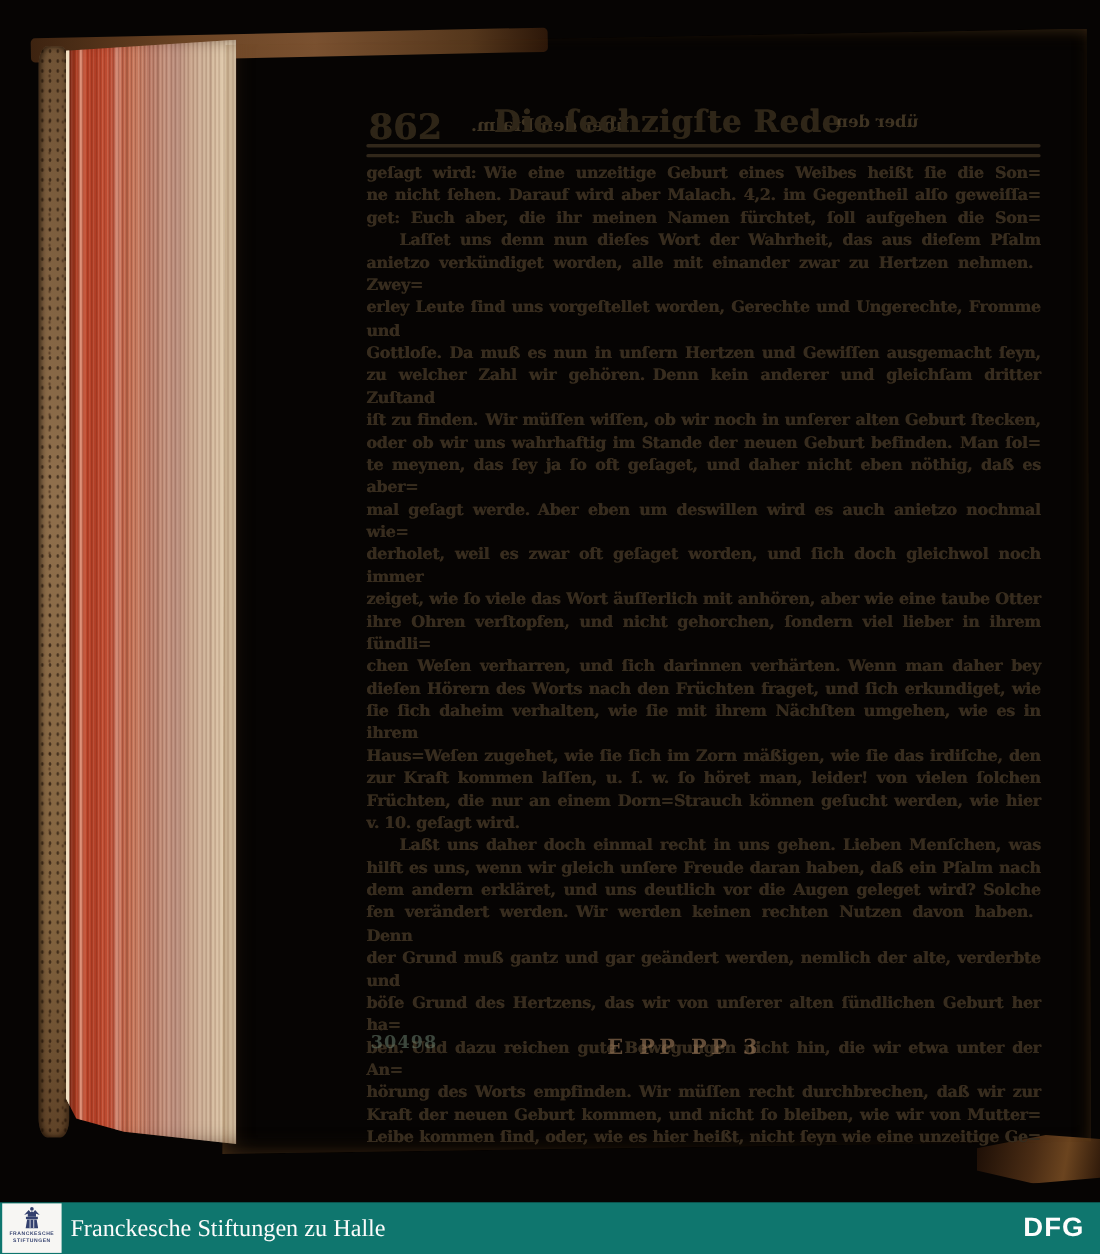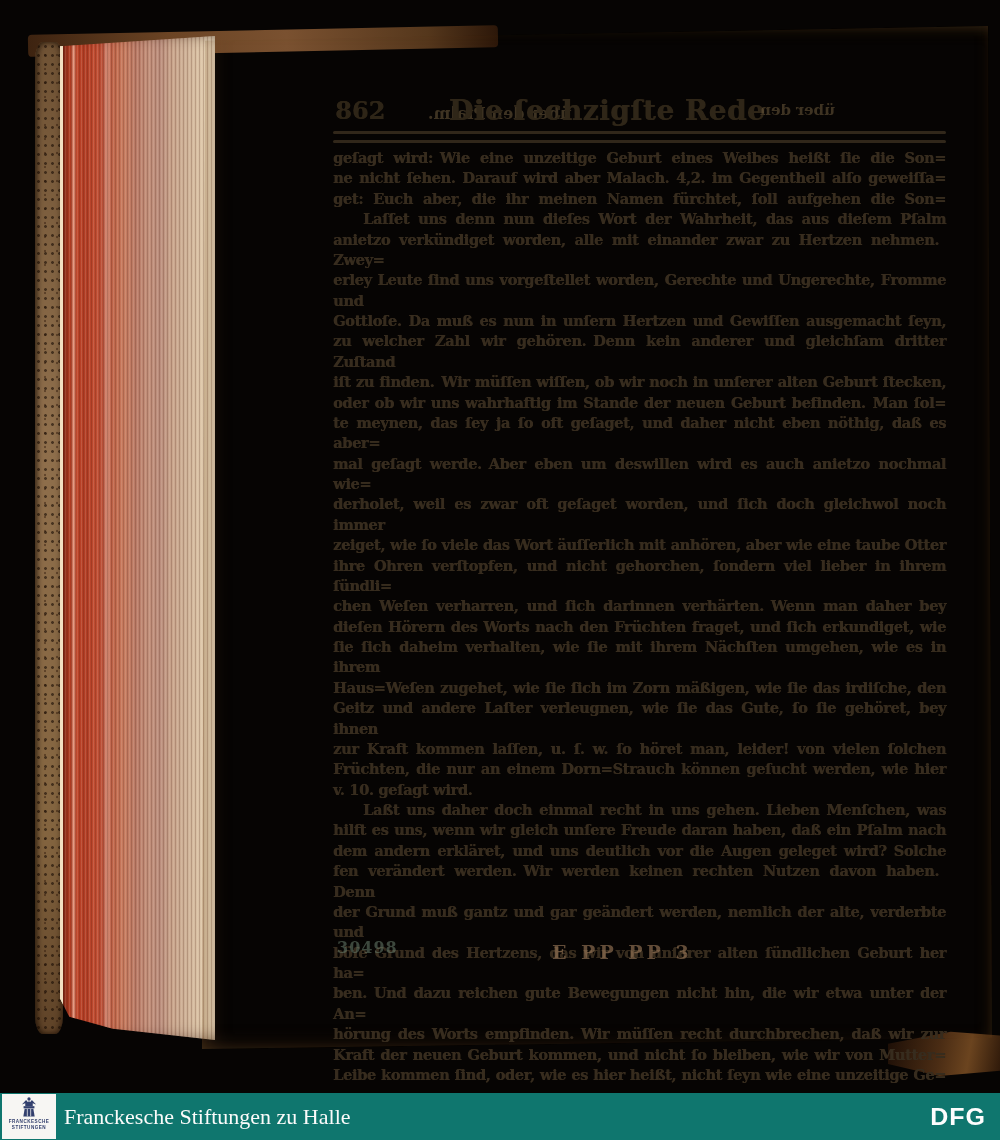--- a/index.html
+++ b/index.html
@@ -39,21 +39,21 @@
       radial-gradient(130% 90% at 55% 28%,rgba(255,252,240,.3),rgba(0,0,0,0) 65%),
       radial-gradient(rgba(150,130,95,.14) .6px,rgba(0,0,0,0) 1px),
       linear-gradient(100deg,#d6c5a4 0%,#e6dabd 10%,#ebe1c7 42%,#eade c4 70%,#eadfc3 70%,#decfae 100%);
     background-size:100% 100%,13px 11px,100% 100%;
     box-shadow:inset 16px 0 24px -12px rgba(125,82,42,.4),
                inset -8px 0 16px -8px rgba(115,78,38,.35),
                inset 0 -14px 22px -14px rgba(100,70,40,.4),
                inset 0 12px 18px -12px rgba(120,90,50,.33);}
 
   
-  .pagenum{position:absolute;left:335px;top:96px;font-size:24px;font-weight:bold;color:#2e2517;
+  .pagenum{position:absolute;left:335px;top:96px;font-size:32px;font-weight:bold;color:#2e2517;
     text-shadow:.5px 0 0 currentColor;}
   .running-title{position:absolute;left:333px;top:94px;width:548px;text-align:center;
     font-size:28px;font-weight:bold;color:#2f2618;letter-spacing:.5px;text-shadow:.6px 0 0 currentColor;}
   .ghost{position:absolute;color:rgba(118,97,66,.5);font-weight:bold;transform:scaleX(-1);
     filter:blur(.4px);}
   .ghost-left{left:428px;top:104px;font-size:16px;}
   .ghost-right{left:760px;top:101px;font-size:15px;}
   .rule{position:absolute;left:333px;width:613px;height:3px;background:#3a2f20;opacity:.82;border-radius:2px;}
   .rule1{top:131px;}
   .rule2{top:140px;}
@@ -116,21 +116,20 @@
       <div class="line j">oder ob wir uns wahrhaftig im Stande der neuen Geburt befinden. Man ſol=</div>
       <div class="line j">te meynen, das ſey ja ſo oft geſaget, und daher nicht eben nöthig, daß es aber=</div>
       <div class="line j">mal geſagt werde. Aber eben um deswillen wird es auch anietzo nochmal wie=</div>
       <div class="line j">derholet, weil es zwar oft geſaget worden, und ſich doch gleichwol noch immer</div>
       <div class="line j">zeiget, wie ſo viele das Wort äuſſerlich mit anhören, aber wie eine taube Otter</div>
       <div class="line j">ihre Ohren verſtopfen, und nicht gehorchen, ſondern viel lieber in ihrem ſündli=</div>
       <div class="line j">chen Weſen verharren, und ſich darinnen verhärten. Wenn man daher bey</div>
       <div class="line j">dieſen Hörern des Worts nach den Früchten fraget, und ſich erkundiget, wie</div>
       <div class="line j">ſie ſich daheim verhalten, wie ſie mit ihrem Nächſten umgehen, wie es in ihrem</div>
       <div class="line j">Haus=Weſen zugehet, wie ſie ſich im Zorn mäßigen, wie ſie das irdiſche, den</div>
-      <div class="line j">Geitz und andere Laſter verleugnen, wie ſie das Gute, ſo ſie gehöret, bey ihnen</div>
       <div class="line j">zur Kraft kommen laſſen, u. ſ. w. ſo höret man, leider! von vielen ſolchen</div>
       <div class="line j">Früchten, die nur an einem Dorn=Strauch können geſucht werden, wie hier</div>
       <div class="line l">v. 10. geſagt wird.</div>
       <div class="line ij">Laßt uns daher doch einmal recht in uns gehen. Lieben Menſchen, was</div>
       <div class="line j">hilft es uns, wenn wir gleich unſere Freude daran haben, daß ein Pſalm nach</div>
       <div class="line j">dem andern erkläret, und uns deutlich vor die Augen geleget wird? Solche</div>
       <div class="line j">fen verändert werden. Wir werden keinen rechten Nutzen davon haben. Denn</div>
       <div class="line j">der Grund muß gantz und gar geändert werden, nemlich der alte, verderbte und</div>
       <div class="line j">böſe Grund des Hertzens, das wir von unſerer alten ſündlichen Geburt her ha=</div>
       <div class="line j">ben. Und dazu reichen gute Bewegungen nicht hin, die wir etwa unter der An=</div>

